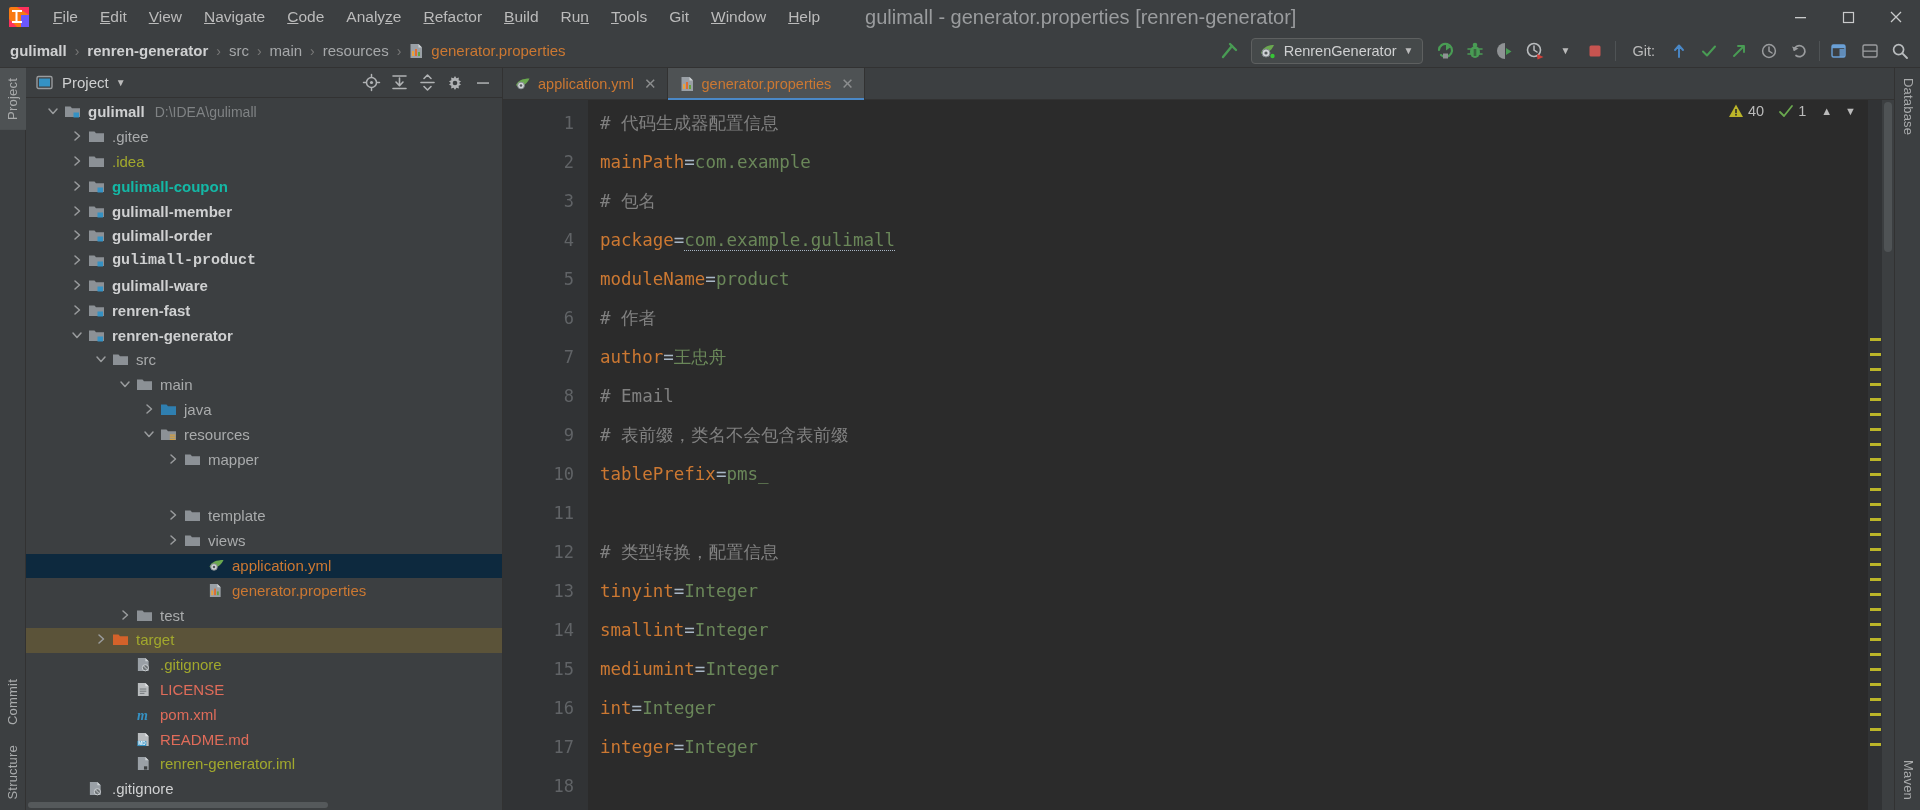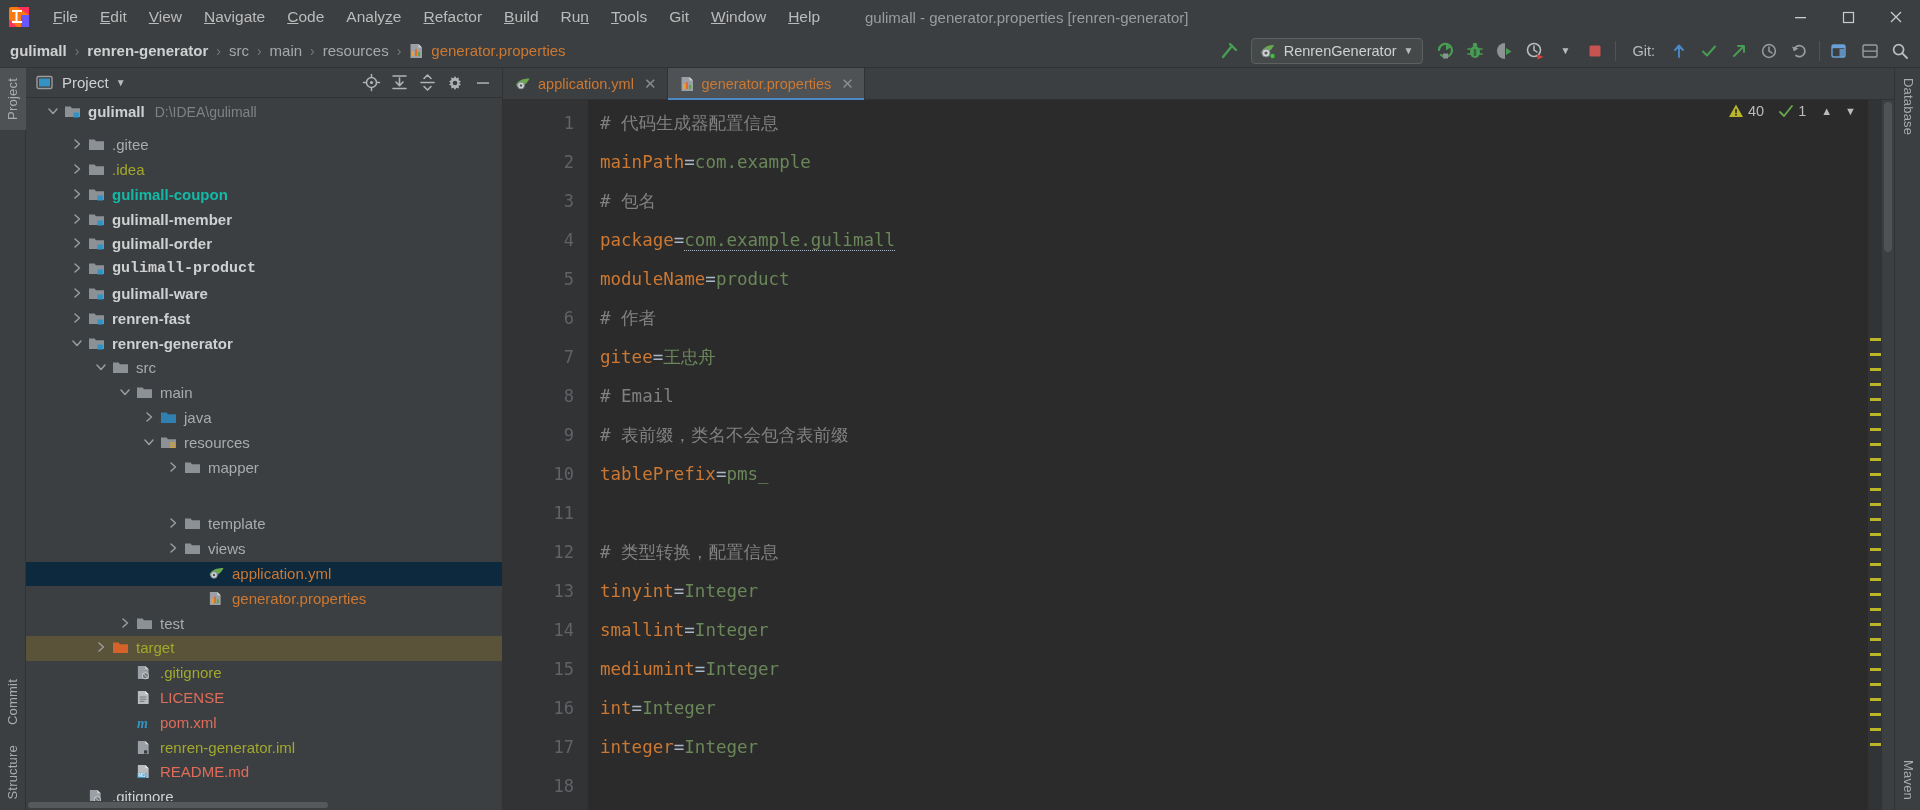--- a/index.html
+++ b/index.html
@@ -17,21 +17,21 @@
     height: 34px; background: #3c3f41; display: flex; align-items: center;
     padding-left: 8px; flex: 0 0 34px; position: relative;
   }
   .ij-logo { width: 22px; height: 22px; margin-right: 12px; position: relative; flex: 0 0 22px; }
   .menu-item {
     font-size: 15.5px; color: #bbbbbb; padding: 3px 11px; white-space: nowrap;
     line-height: 18px; border-radius: 2px;
   }
   .menu-item u { text-decoration: underline; }
   .win-title {
-    margin-left: 34px; font-size: 15px; color: #9a9c9e; white-space: nowrap;
+    margin-left: 34px; font-size: 20px; color: #9a9c9e; white-space: nowrap;
   }
   .win-ctrls { position: absolute; right: 0; top: 0; height: 34px; display: flex; align-items: center; }
   .win-btn { width: 48px; height: 34px; display: flex; align-items: center; justify-content: center; color: #c9cacb; font-size: 17px; }
 
   
   .navrow {
     height: 34px; background: #3c3f41; display: flex; align-items: center;
     padding-left: 8px; flex: 0 0 34px; border-bottom: 1px solid #323232;
   }
   .crumbs { display: flex; align-items: center; font-size: 15px; }
@@ -393,21 +393,21 @@
             </span>
             <span class="tnode-icon">
               <svg width="17" height="15" viewBox="0 0 17 15">
                 <path d="M1 2.5 H6.5 L8 4.2 H16 V13 H1 Z" fill="#8c9196"></path>
                 <rect x="9.5" y="8.5" width="5.5" height="5" fill="#3592c4"></rect>
               </svg>
             </span>
             <span class="tlabel bold" style="color: rgb(207, 208, 209);">gulimall</span>
             <span class="tpath">D:\IDEA\gulimall</span>
           </div>
-          <div class="tree-row" style="padding-left: 44px; margin-top: 8px;">
+          <div class="tree-row" style="padding-left: 44px;">
             <span class="twisty">
               <svg width="14" height="14" viewBox="0 0 14 14">
                 <path d="M5 3 L9.5 7 L5 11" stroke="#9a9c9e" stroke-width="1.5" fill="none" stroke-linecap="round" stroke-linejoin="round"></path>
               </svg>
             </span>
             <span class="tnode-icon">
               <svg width="17" height="15" viewBox="0 0 17 15">
                 <path d="M1 2.5 H6.5 L8 4.2 H16 V13 H1 Z" fill="#8c9196"></path>
               </svg>
             </span>
@@ -699,38 +699,38 @@
               <svg width="16" height="15" viewBox="0 0 16 15">
                 <text x="1" y="12.5" font-family="Liberation Serif, serif" font-style="italic" font-weight="bold" font-size="14" fill="#3592c4">m</text>
               </svg>
             </span>
             <span class="tlabel" style="color: rgb(224, 108, 90);">pom.xml</span>
           </div>
           <div class="tree-row" style="padding-left: 92px;">
             <span class="twisty"></span>
             <span class="tnode-icon">
               <svg width="15" height="15" viewBox="0 0 15 16">
-                <path d="M1.5 1 H9.5 L13 4.5 V15 H1.5 Z" fill="#9aa0a6"></path>
-                <path d="M9.5 1 L13 4.5 H9.5 Z" fill="#cfd3d6"></path>
-                <rect x="8" y="11" width="3.5" height="3.5" fill="#3c3f41"></rect>
-              </svg>
-            </span>
-            <span class="tlabel" style="color: rgb(161, 168, 45);">renren-generator.iml</span>
-          </div>
-          <div class="tree-row" style="padding-left: 92px;">
-            <span class="twisty"></span>
-            <span class="tnode-icon">
-              <svg width="15" height="15" viewBox="0 0 15 16">
                 <path d="M1.5 1 H9.5 L13 4.5 V15 H1.5 Z" fill="#b9bcbe"></path>
                 <path d="M9.5 1 L13 4.5 H9.5 Z" fill="#e2e4e5"></path>
                 <rect x="1" y="9.5" width="9.5" height="5.5" fill="#3592c4"></rect>
                 <text x="2" y="14" font-family="Liberation Sans, sans-serif" font-size="5" font-weight="bold" fill="#fff">MD</text>
               </svg>
             </span>
             <span class="tlabel" style="color: rgb(224, 108, 90);">README.md</span>
+          </div>
+          <div class="tree-row" style="padding-left: 92px;">
+            <span class="twisty"></span>
+            <span class="tnode-icon">
+              <svg width="15" height="15" viewBox="0 0 15 16">
+                <path d="M1.5 1 H9.5 L13 4.5 V15 H1.5 Z" fill="#9aa0a6"></path>
+                <path d="M9.5 1 L13 4.5 H9.5 Z" fill="#cfd3d6"></path>
+                <rect x="8" y="11" width="3.5" height="3.5" fill="#3c3f41"></rect>
+              </svg>
+            </span>
+            <span class="tlabel" style="color: rgb(161, 168, 45);">renren-generator.iml</span>
           </div>
           <div class="tree-row" style="padding-left: 44px;">
             <span class="twisty"></span>
             <span class="tnode-icon">
               <svg width="15" height="15" viewBox="0 0 15 16">
                 <path d="M1.5 1 H9.5 L13 4.5 V15 H1.5 Z" fill="#9aa0a6"></path>
                 <path d="M9.5 1 L13 4.5 H9.5 Z" fill="#cfd3d6"></path>
                 <circle cx="9.5" cy="11.5" r="3.3" fill="#6f7477" stroke="#cfd3d6" stroke-width="1"></circle>
                 <path d="M7.3 9.3 L11.7 13.7" stroke="#cfd3d6" stroke-width="1"></path>
               </svg>
@@ -792,21 +792,21 @@
             <div class="ln">17</div>
             <div class="ln">18</div>
           </div>
         <div class="code" id="code">
             <div class="cl"><span class="cm"># 代码生成器配置信息</span></div>
             <div class="cl"><span class="k">mainPath</span><span class="eq">=</span><span class="v">com.example</span></div>
             <div class="cl"><span class="cm"># 包名</span></div>
             <div class="cl"><span class="k">package</span><span class="eq">=</span><span class="v warn">com.example.gulimall</span></div>
             <div class="cl"><span class="k">moduleName</span><span class="eq">=</span><span class="v">product</span></div>
             <div class="cl"><span class="cm"># 作者</span></div>
-            <div class="cl"><span class="k">gitee</span><span class="eq">=</span><span class="v">王忠舟</span></div>
+            <div class="cl"><span class="k">author</span><span class="eq">=</span><span class="v">王忠舟</span></div>
             <div class="cl"><span class="cm"># Email</span></div>
             <div class="cl"><span class="cm"># 表前缀，类名不会包含表前缀</span></div>
             <div class="cl"><span class="k">tablePrefix</span><span class="eq">=</span><span class="v">pms_</span></div>
             <div class="cl">&nbsp;</div>
             <div class="cl"><span class="cm"># 类型转换，配置信息</span></div>
             <div class="cl"><span class="k">tinyint</span><span class="eq">=</span><span class="v">Integer</span></div>
             <div class="cl"><span class="k">smallint</span><span class="eq">=</span><span class="v">Integer</span></div>
             <div class="cl"><span class="k">mediumint</span><span class="eq">=</span><span class="v">Integer</span></div>
             <div class="cl"><span class="k">int</span><span class="eq">=</span><span class="v">Integer</span></div>
             <div class="cl"><span class="k">integer</span><span class="eq">=</span><span class="v">Integer</span></div>

